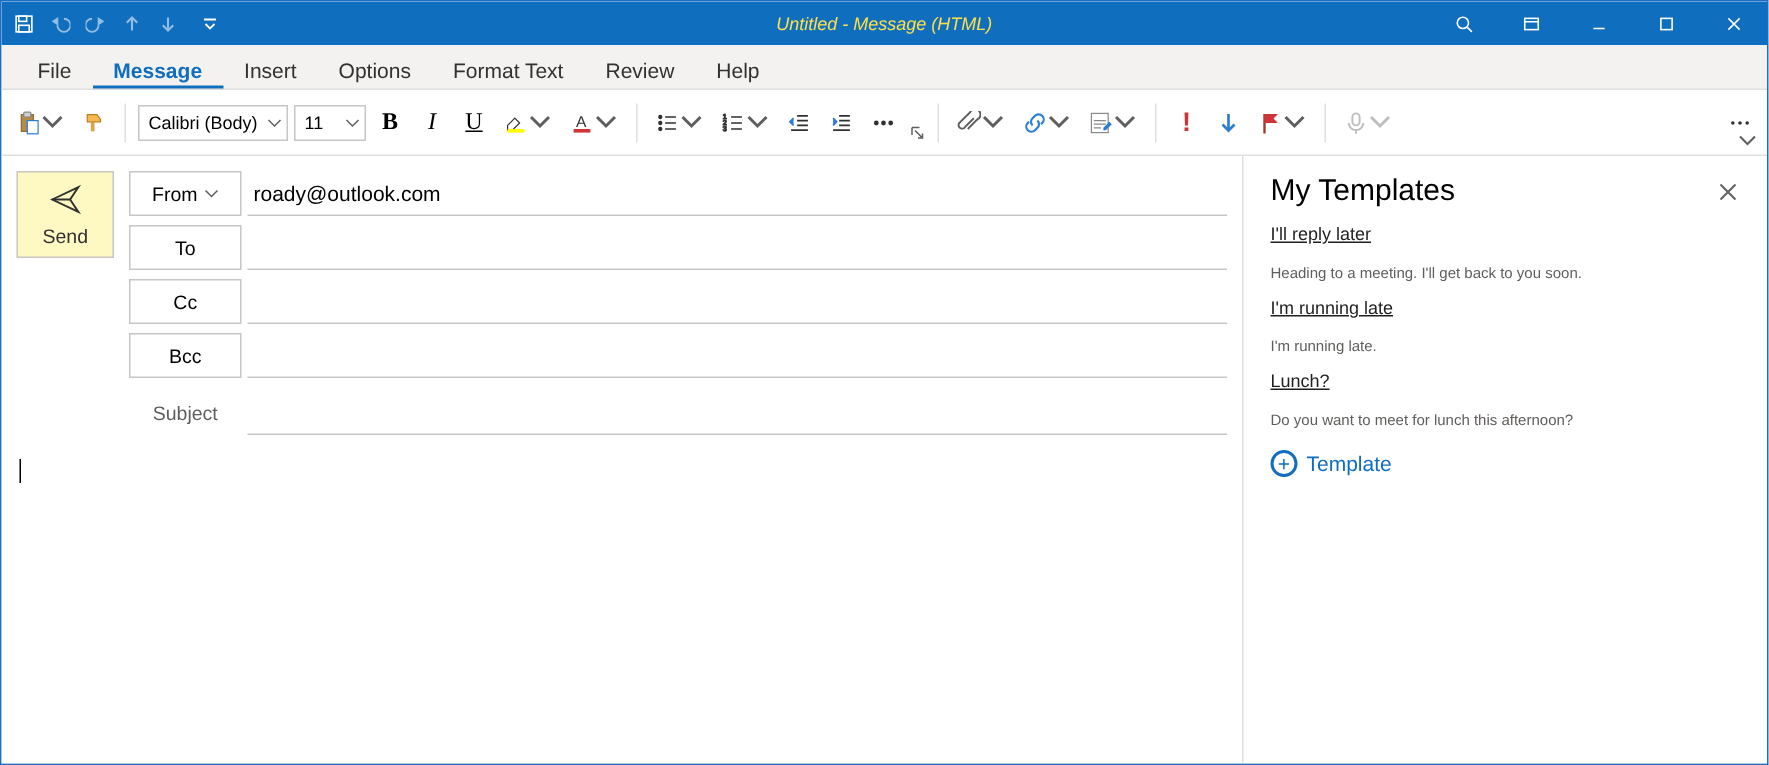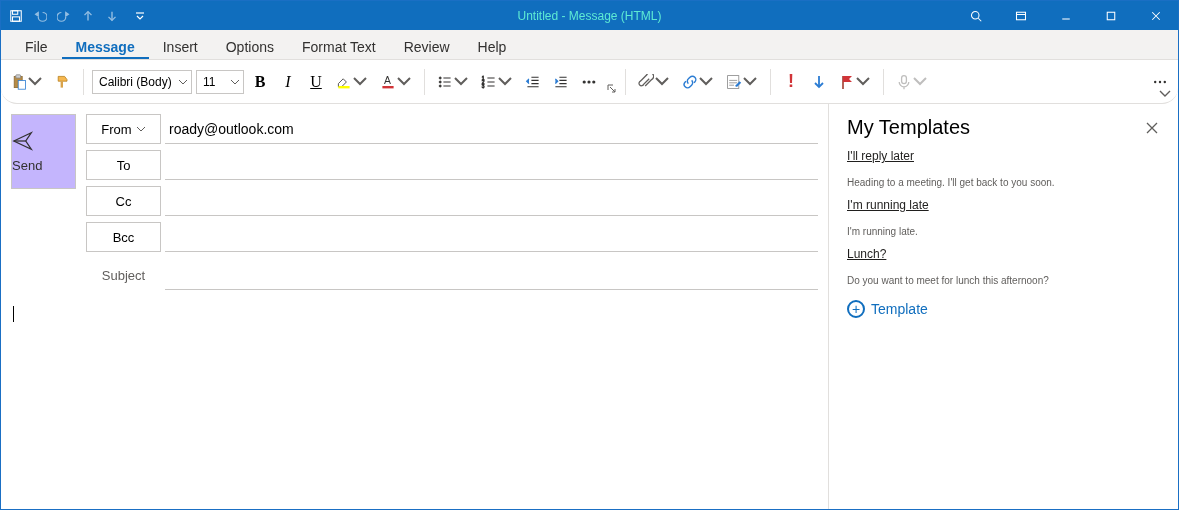--- a/index.html
+++ b/index.html
@@ -3,47 +3,47 @@
 <meta charset="utf-8">
 <style>
   * { box-sizing: border-box; font-family: "Segoe UI", Arial, sans-serif; }
   body { margin:0; background:#fff; width:1179px; height:510px; overflow:hidden; border:1px solid #1a6fc4; }
   
   .titlebar { height:29px; background:#106ebe; color:#fff; display:flex; align-items:center; position:relative; font-size:12px; }
   .qat { display:flex; align-items:center; gap:2px; padding-left:4px; }
   .qat-btn { width:22px; height:22px; display:flex; align-items:center; justify-content:center; cursor:pointer; }
   .qat-btn svg { width:14px; height:14px; }
   .qat-drop { width:10px; }
-  .title-center { position:absolute; left:50%; transform:translateX(-50%); color:#5eead4; font-size:12px; }
+  .title-center { position:absolute; left:50%; transform:translateX(-50%); color:#fde047; font-size:12px;font-style:italic; }
   .winbtns { margin-left:auto; display:flex; }
   .winbtn { width:45px; height:29px; display:flex; align-items:center; justify-content:center; cursor:pointer; }
   .winbtn.search { width:45px; }
   .winbtn svg { width:12px; height:12px; }
   
   .menubar { height:30px; background:#f3f2f1; border-bottom:1px solid #e1dfdd; display:flex; align-items:flex-end; padding-left:10px; gap:0; font-size:14px; color:#323130; }
   .menutab { padding:6px 14px 4px 14px; cursor:pointer; }
   .menutab.active { color:#106ebe; font-weight:600; border-bottom:2px solid #106ebe; padding-bottom:2px;text-align:center; }
   
-  .ribbon { height:44px; background:#fff; border-bottom:1px solid #e1dfdd; display:flex; align-items:center; padding:0 6px; gap:4px; position:relative;border-radius:16px; }
+  .ribbon { height:44px; background:#fff; border-bottom:1px solid #e1dfdd; display:flex; align-items:center; padding:0 6px; gap:4px; position:relative; }
   .rgroup { display:flex; align-items:center; gap:4px; }
   .sep { width:1px; height:26px; background:#e1dfdd; margin:0 4px; }
   .rbtn { height:28px; min-width:24px; padding:0 4px; display:flex; align-items:center; justify-content:center; cursor:pointer; border-radius:2px; }
   .rbtn svg { width:16px; height:16px; }
   .split-caret { width:8px; }
   .font-select { height:24px; border:1px solid #c8c6c4; background:#fff; font-size:12px; padding:0 18px 0 6px; min-width:100px; cursor:pointer; position:relative; display:flex; align-items:center;}
   .font-select.size { min-width:48px; }
   .font-select .caret { position:absolute; right:3px; top:50%; transform:translateY(-50%); }
   .dialog-launcher { width:10px; height:10px; align-self:flex-end; margin-bottom:2px; margin-left:2px; cursor:pointer; }
   .ribbon-collapse { position:absolute; right:6px; bottom:2px; cursor:pointer; }
   .ribbon-more { margin-left:auto; }
   
   .main { display:flex; height:calc(510px - 29px - 30px - 44px - 2px); }
   .compose { flex:1; padding:10px 10px 0 10px; background:#fff; display:flex; flex-direction:column; }
   .header-grid { display:flex; }
-  .send-box { width:65px; height:75px; border:1px solid #c8c6c4; background:#c4b5fd; display:flex; flex-direction:column; align-items:flex-start; justify-content:center; gap:6px; cursor:pointer; margin-right:10px; }
+  .send-box { width:65px; height:58px; border:1px solid #c8c6c4; background:#fef9c3; display:flex; flex-direction:column; align-items:center; justify-content:center; gap:6px; cursor:pointer; margin-right:10px; }
   .send-box svg { width:22px; height:22px; }
   .send-box .lbl { font-size:13px; color:#323130; }
   .addr-col { flex:1; display:flex; flex-direction:column; gap:6px; }
   .addr-row { display:flex; align-items:center; gap:4px; height:30px; }
   .addr-row.subject { height:34px; }
   .pickbtn { width:75px; height:30px; border:1px solid #c8c6c4; background:#fff; display:flex; align-items:center; justify-content:center; font-size:13px; cursor:pointer; gap:4px; }
   .addr-input { flex:1; height:30px; border:none; border-bottom:1px solid #c8c6c4; font-size:14px; padding:0 4px; outline:none; }
   .subject-label { width:75px; text-align:center; font-size:13px; color:#605e5c; }
   .body-area { flex:1; margin-top:12px; font-size:14px; padding:2px; }
   .body-area .cursor { border-left:1px solid #000; height:16px; display:inline-block; }

